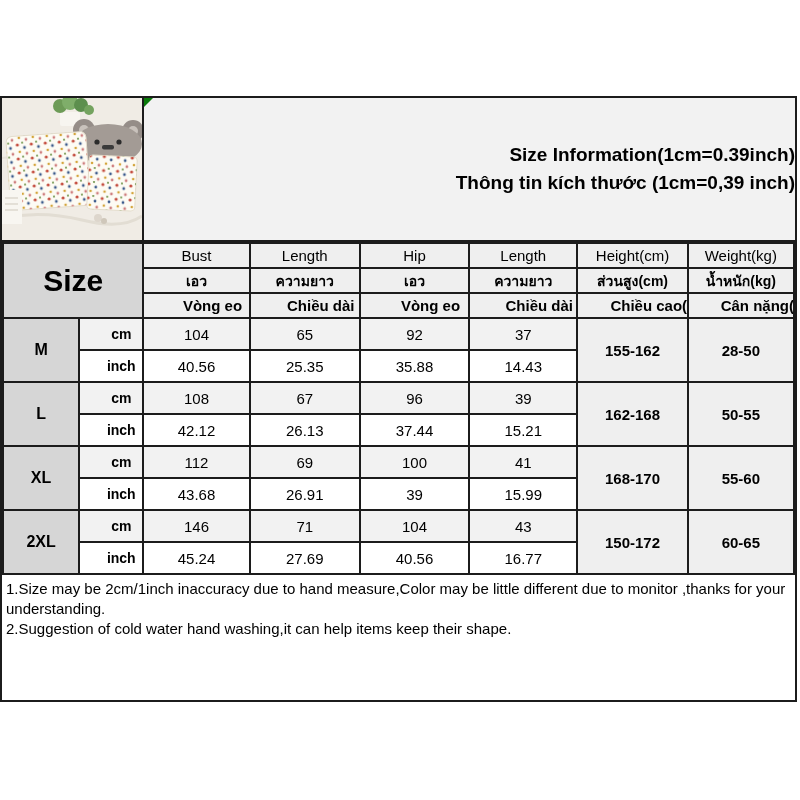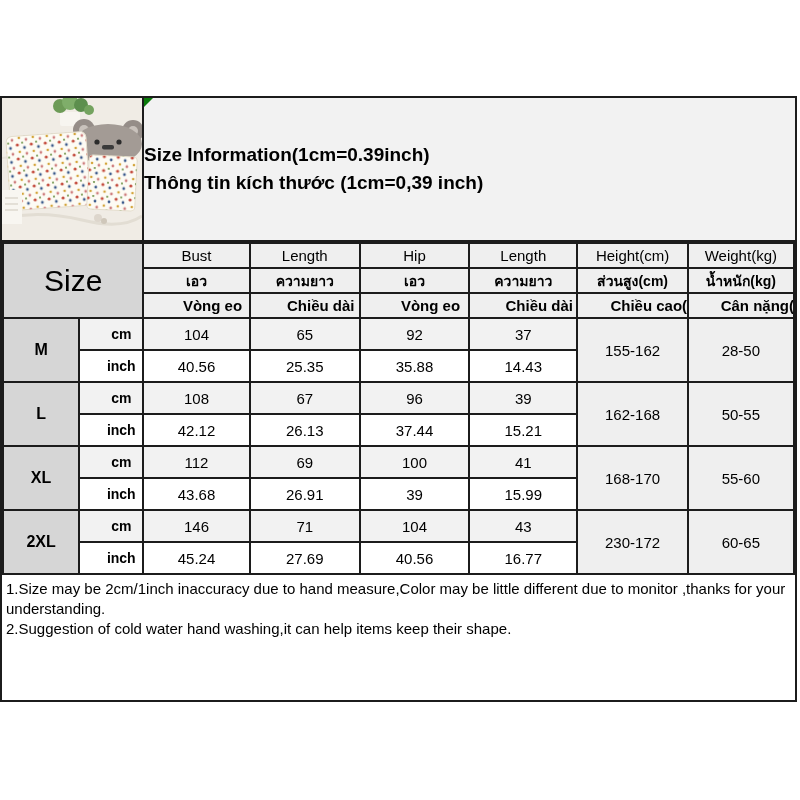--- a/index.html
+++ b/index.html
@@ -17,50 +17,50 @@
   
   .top-row{display:flex;height:142px;border-bottom:2px solid #1c1c1c;}
   .photo-cell{
     width:140px;min-width:140px;height:100%;
     border-right:2px solid #1c1c1c;
     background:#f1eee8;position:relative;overflow:hidden;
   }
   .photo-cell svg{display:block;width:100%;height:100%;}
   .title-cell{
     flex:1;background:#f2f2f2;position:relative;
-    display:flex;flex-direction:column;justify-content:center;align-items:flex-start;
+    display:flex;flex-direction:column;justify-content:center;align-items:flex-end;
     gap:4px;
   }
   .corner-flag{
     position:absolute;left:0;top:0;width:0;height:0;
     border-left:9px solid #0a7a0a;border-bottom:9px solid transparent;
   }
   .title-line{font-weight:bold;font-size:19px;line-height:24px;}
   
   table{border-collapse:collapse;table-layout:fixed;width:100%;}
   col.c-size{width:76px;} col.c-unit{width:64px;}
   col.c-bust{width:106px;} col.c-len1{width:110px;}
   col.c-hip{width:109px;} col.c-len2{width:108px;}
   col.c-hgt{width:110px;} col.c-wgt{width:106px;}
   th,td{
     border:2px solid #1c1c1c;text-align:center;vertical-align:middle;
     padding:0;overflow:hidden;white-space:nowrap;
   }
   tr.hdr{height:25px;}
   tr.dat{height:32px;}
-  .size-big{background:#d6d6d6;font-weight:normal;font-size:30px;}
+  .size-big{background:#d6d6d6;font-weight:bold;font-size:30px;}
   .hdr-cell{background:#efefef;font-weight:normal;font-size:15px;}
   .hdr-th{background:#efefef;font-weight:bold;font-size:14px;}
   .hdr-vi{background:#efefef;font-weight:bold;font-size:15px;padding-left:32px;}
   .size-lbl{background:#d6d6d6;font-weight:bold;font-size:16px;}
   .unit{font-weight:bold;font-size:14px;padding-left:20px;}
   .row-cm td.val, td.unit.u-cm{background:#f2f2f2;}
   .row-inch td.val, td.unit.u-inch{background:#ffffff;}
   td.val{font-size:15px;font-weight:normal;margin-top:24px;}
-  td.range{background:#efefef;font-size:15px;font-weight:normal;}
+  td.range{background:#efefef;font-size:15px;font-weight:bold;}
   
   .attention{
     padding:4px 6px 0 4px;font-size:15px;line-height:20px;
     background:#fff;text-align:left;
   }
   .attention p{margin:0;}
 </style>
 </head>
 <body>
 
@@ -217,21 +217,21 @@
           <td class="val">15.99</td>
         </tr>
 
         <tr class="dat row-cm">
           <td class="size-lbl" rowspan="2">2XL</td>
           <td class="unit u-cm">cm</td>
           <td class="val">146</td>
           <td class="val">71</td>
           <td class="val">104</td>
           <td class="val">43</td>
-          <td class="range" rowspan="2">230-172</td>
+          <td class="range" rowspan="2">150-172</td>
           <td class="range" rowspan="2">60-65</td>
         </tr>
         <tr class="dat row-inch">
           <td class="unit u-inch">inch</td>
           <td class="val">45.24</td>
           <td class="val">27.69</td>
           <td class="val">40.56</td>
           <td class="val">16.77</td>
         </tr>
       </tbody>

